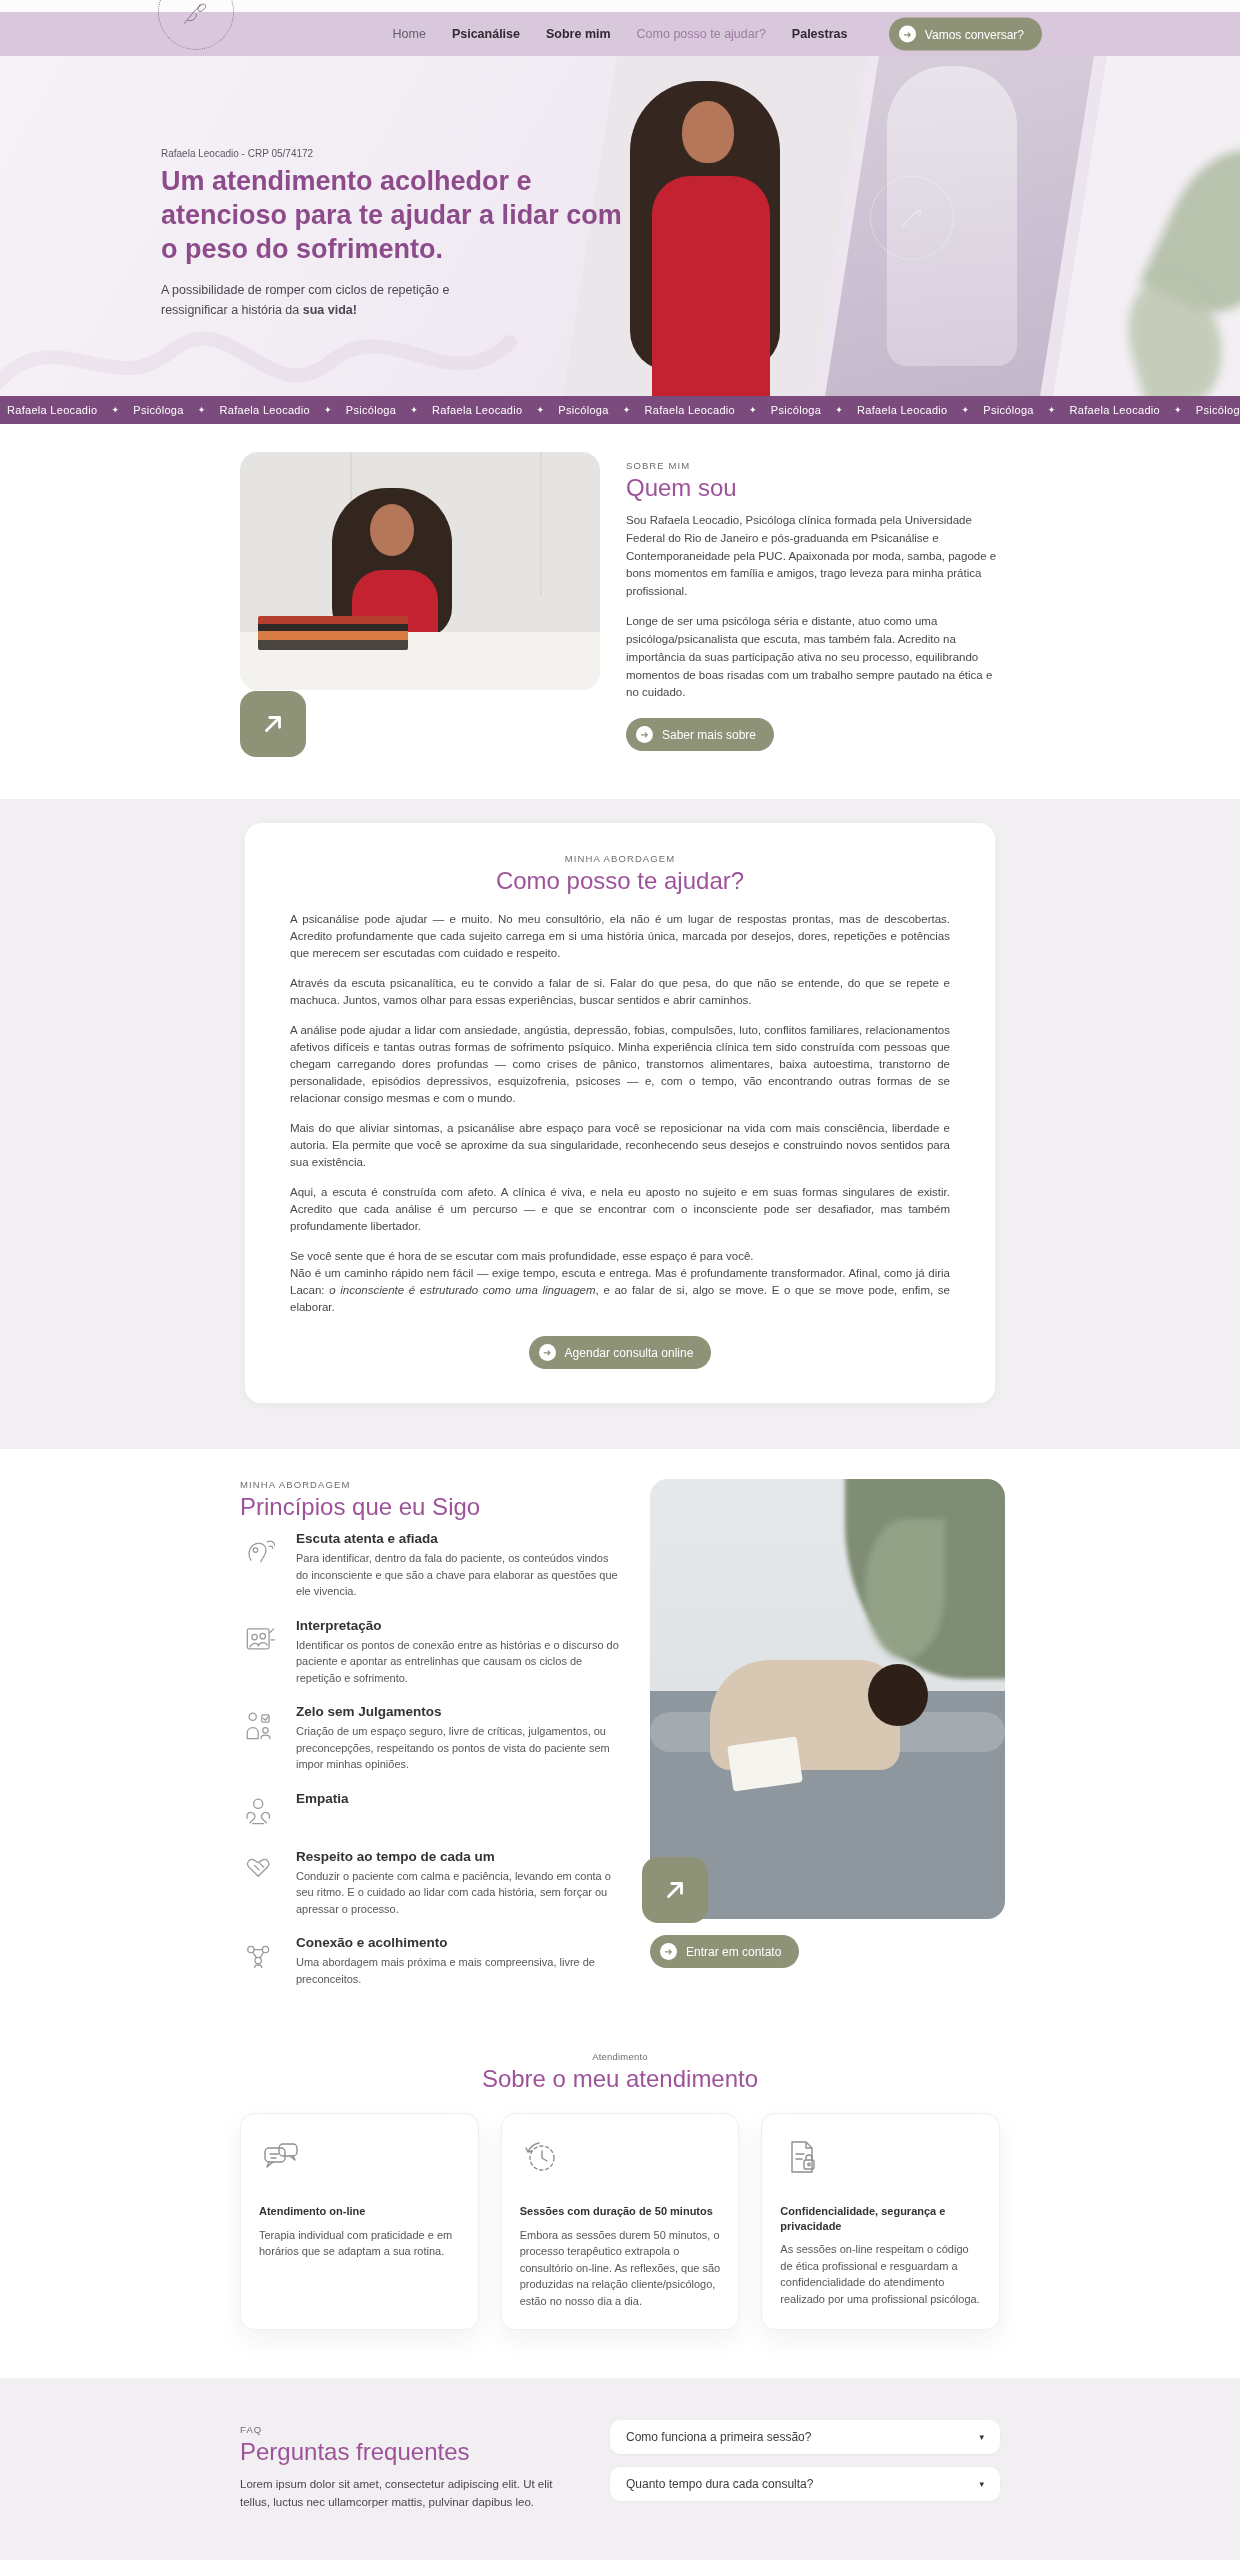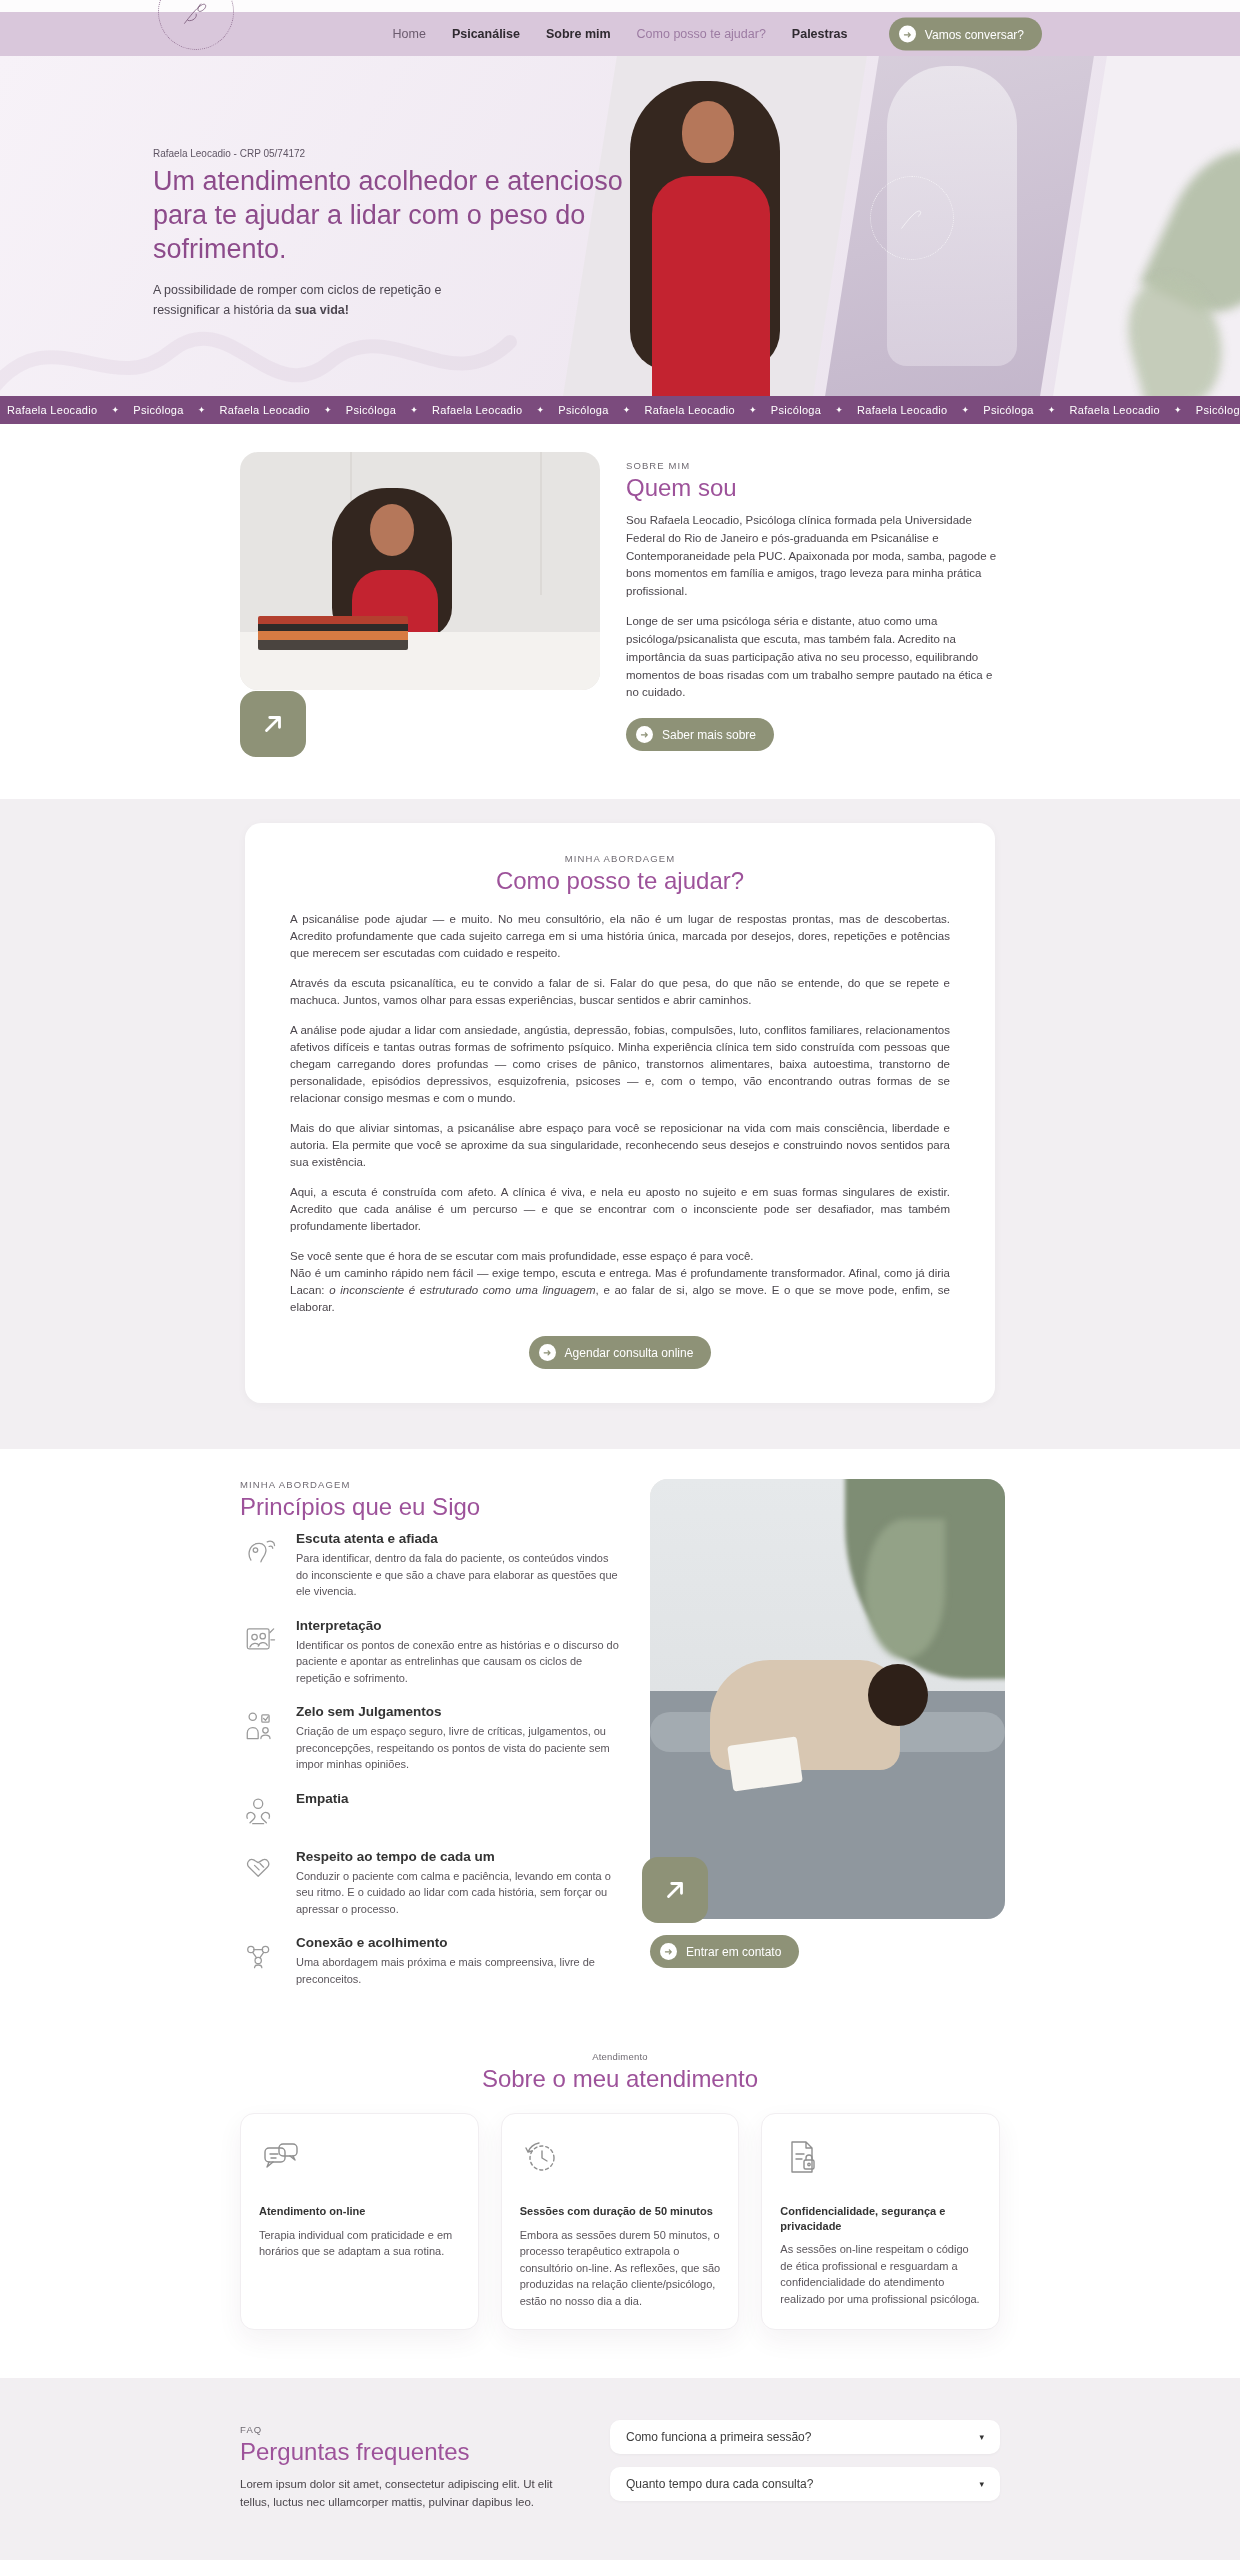--- a/index.html
+++ b/index.html
@@ -20,23 +20,23 @@
   nav{display:flex; gap:26px; align-items:center;}
   .nav-item{font-size:12.5px; color:#2f2a30; font-weight:700; cursor:pointer; text-decoration:none;}
   .nav-item.muted{font-weight:400; color:#6b5b6e;}
   .nav-item.accent{font-weight:400; color:#9c7ba2;}
   .btn{display:inline-flex; align-items:center; gap:9px; background:var(--olive); color:#fff; border:none; border-radius:999px; padding:8px 18px 8px 10px; font-size:12px; font-family:inherit; cursor:pointer; white-space:nowrap;}
   .btn .disc{width:17px; height:17px; background:#fff; color:var(--olive); border-radius:50%; display:flex; align-items:center; justify-content:center; font-size:10px; line-height:1;}
   .header-cta{position:absolute; right:58px; top:50%; transform:translateY(-50%);}
 
   
   .hero{position:relative; height:340px; background:linear-gradient(120deg,#f7f2f8 0%, #efe8f1 55%, #e9e1ec 100%); overflow:hidden;}
-  .hero-copy{position:absolute; left:153px; top:92px; width:480px; z-index:5;}
+  .hero-copy{position:absolute; left:161px; top:92px; width:480px; z-index:5;}
   .eyebrow{font-size:10px; color:#5f5564; margin-bottom:6px;}
-  .hero h1{font-size:27px; line-height:1.25; font-weight:400; color:#8d4b8b; margin-bottom:14px;}
+  .hero h1{font-size:27px; line-height:1.25; font-weight:700; color:#8d4b8b; margin-bottom:14px;}
   .hero-sub{font-size:12.5px; line-height:1.6; color:#4c4650;}
   .hero-art{position:absolute; right:0; top:0; bottom:0; width:660px;}
   .panel{position:absolute; top:-30px; bottom:-30px; transform:skewX(-9deg); overflow:hidden;}
   .p-main{left:10px; width:250px; background:#eae6ea;}
   .p-mid{left:272px; width:215px; background:linear-gradient(165deg,#d8cfdc 0%, #c2b5ca 100%);}
   .p-right{left:500px; width:230px; background:#f3eff4;}
   .unskew{position:absolute; inset:0; transform:skewX(9deg);}
   .hair{position:absolute; left:40px; top:55px; width:150px; height:290px; background:#35271f; border-radius:70px 70px 40px 40px;}
   .face{position:absolute; left:92px; top:75px; width:52px; height:62px; background:#b5775a; border-radius:50% 50% 46% 46%;}
   .redtop{position:absolute; left:62px; top:150px; width:118px; height:230px; background:#c32330; border-radius:38px 38px 6px 6px;}

